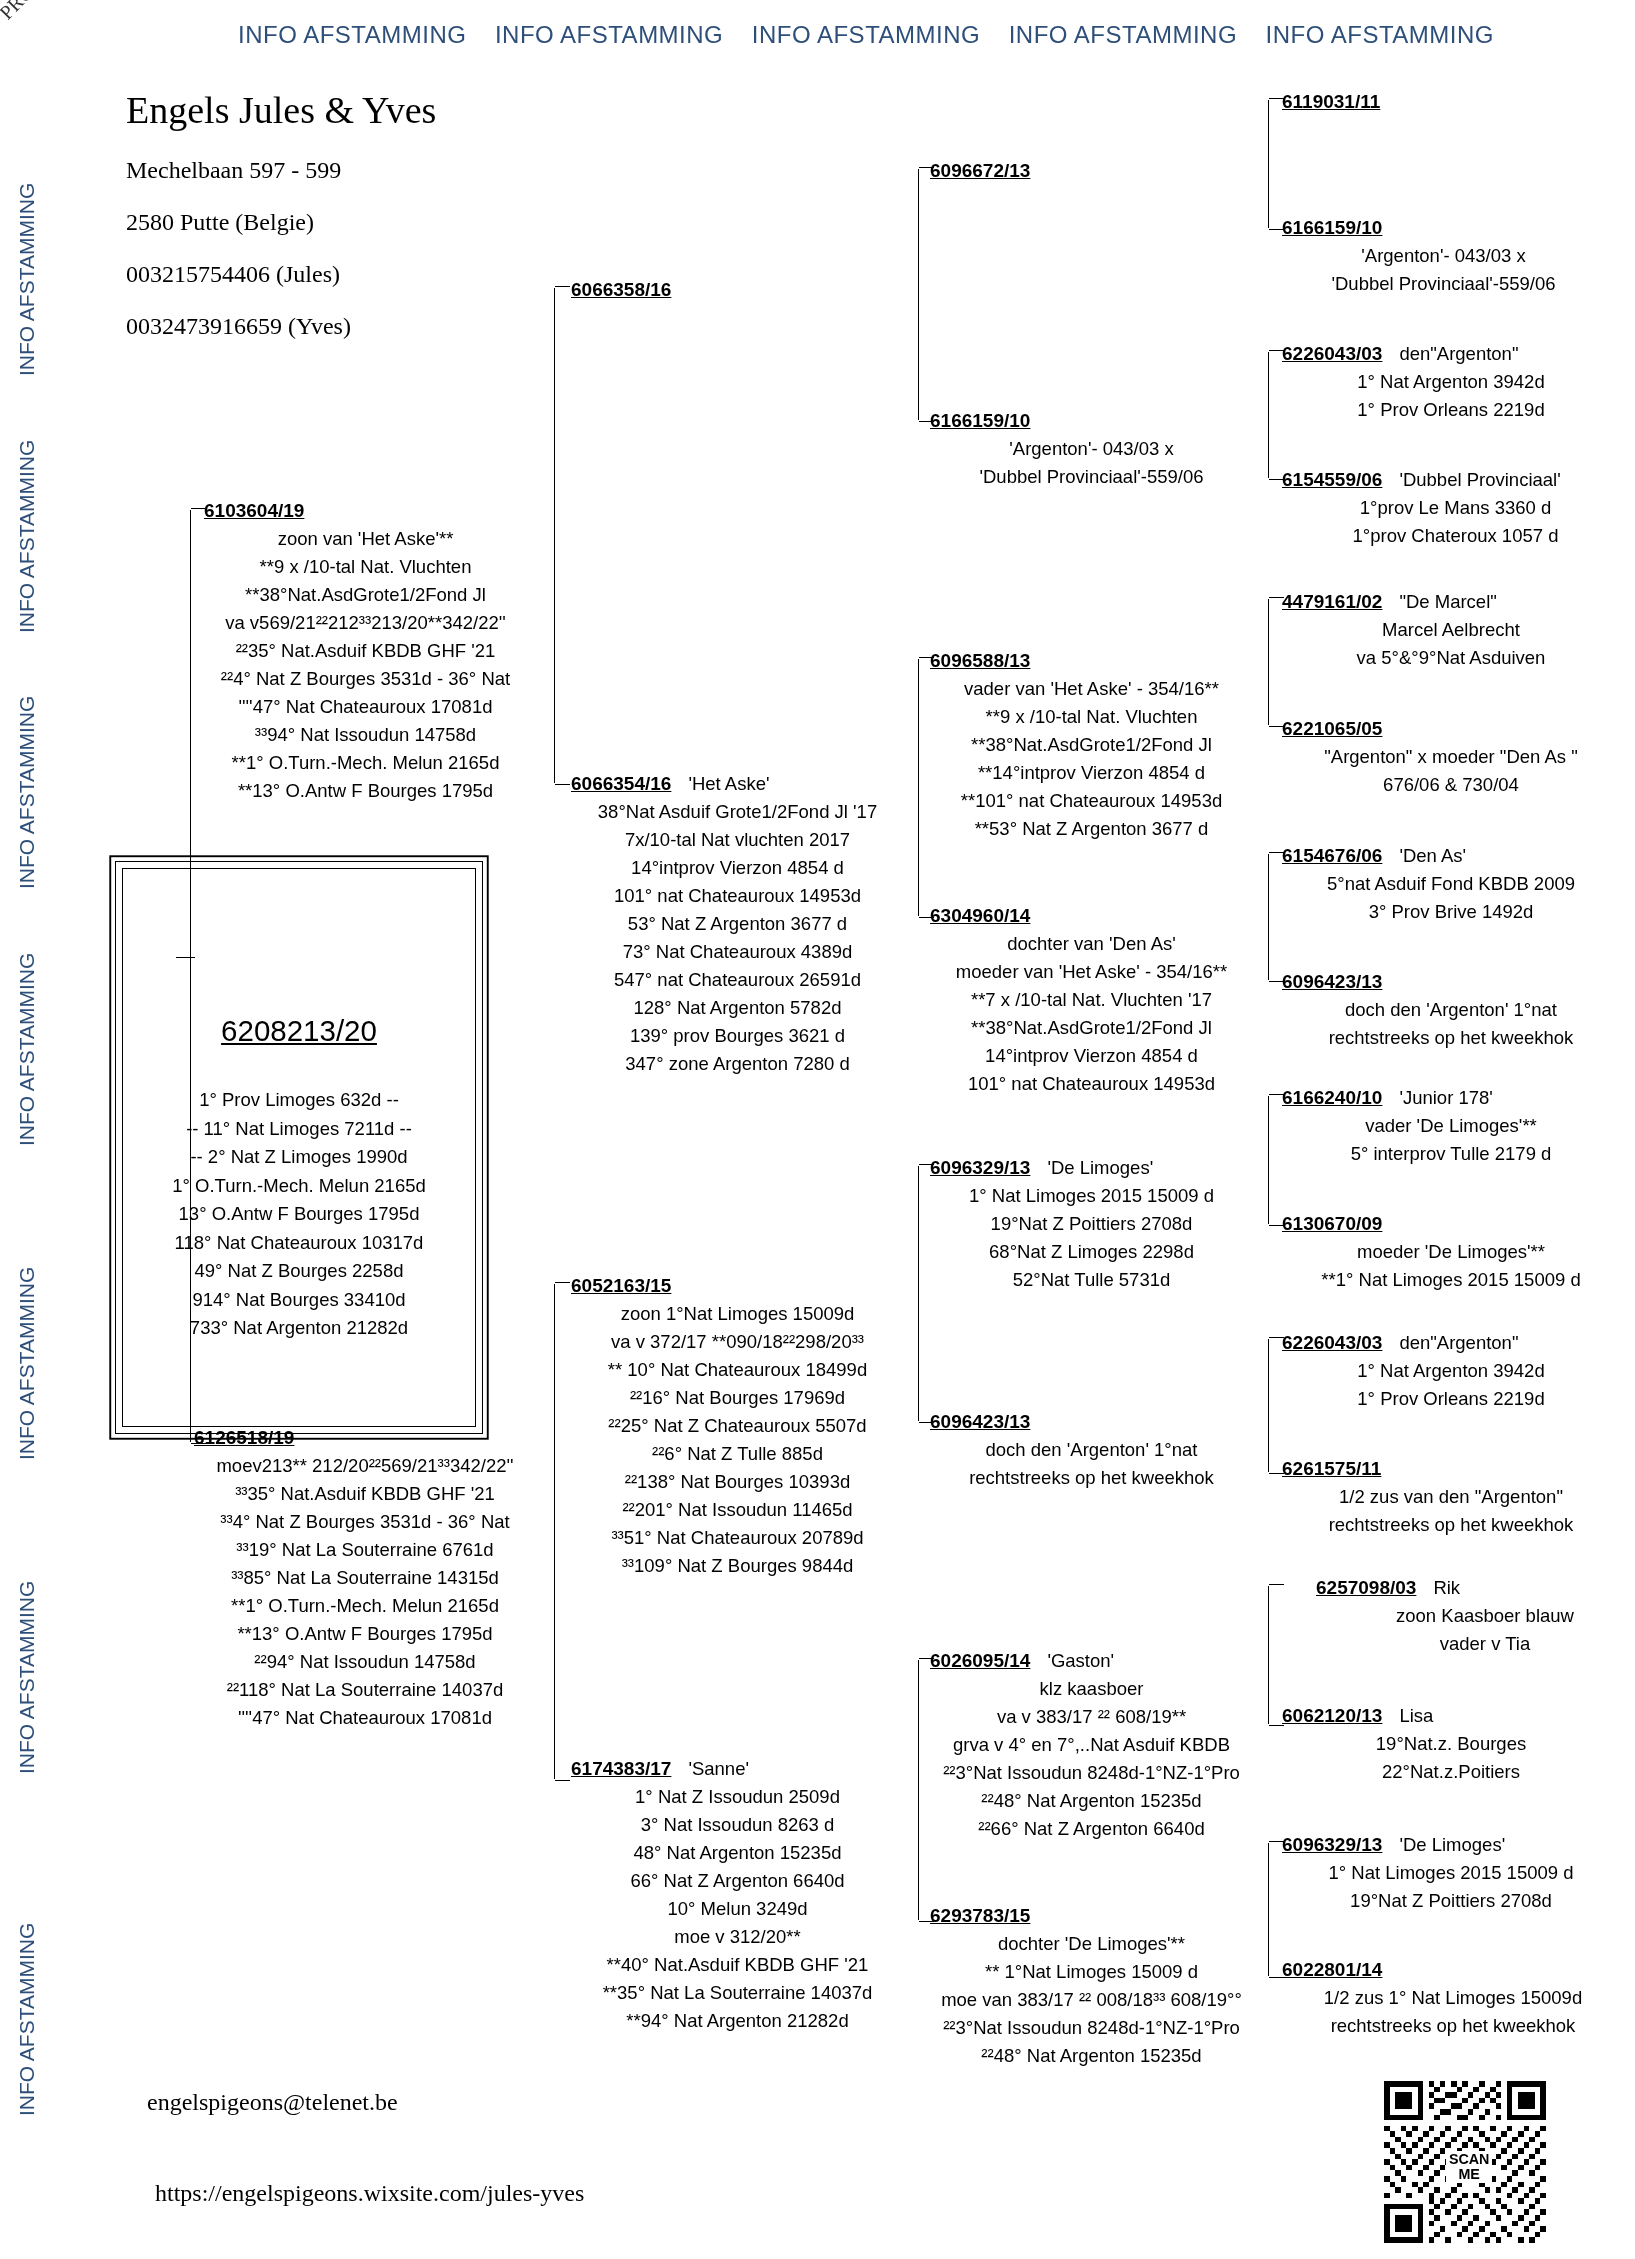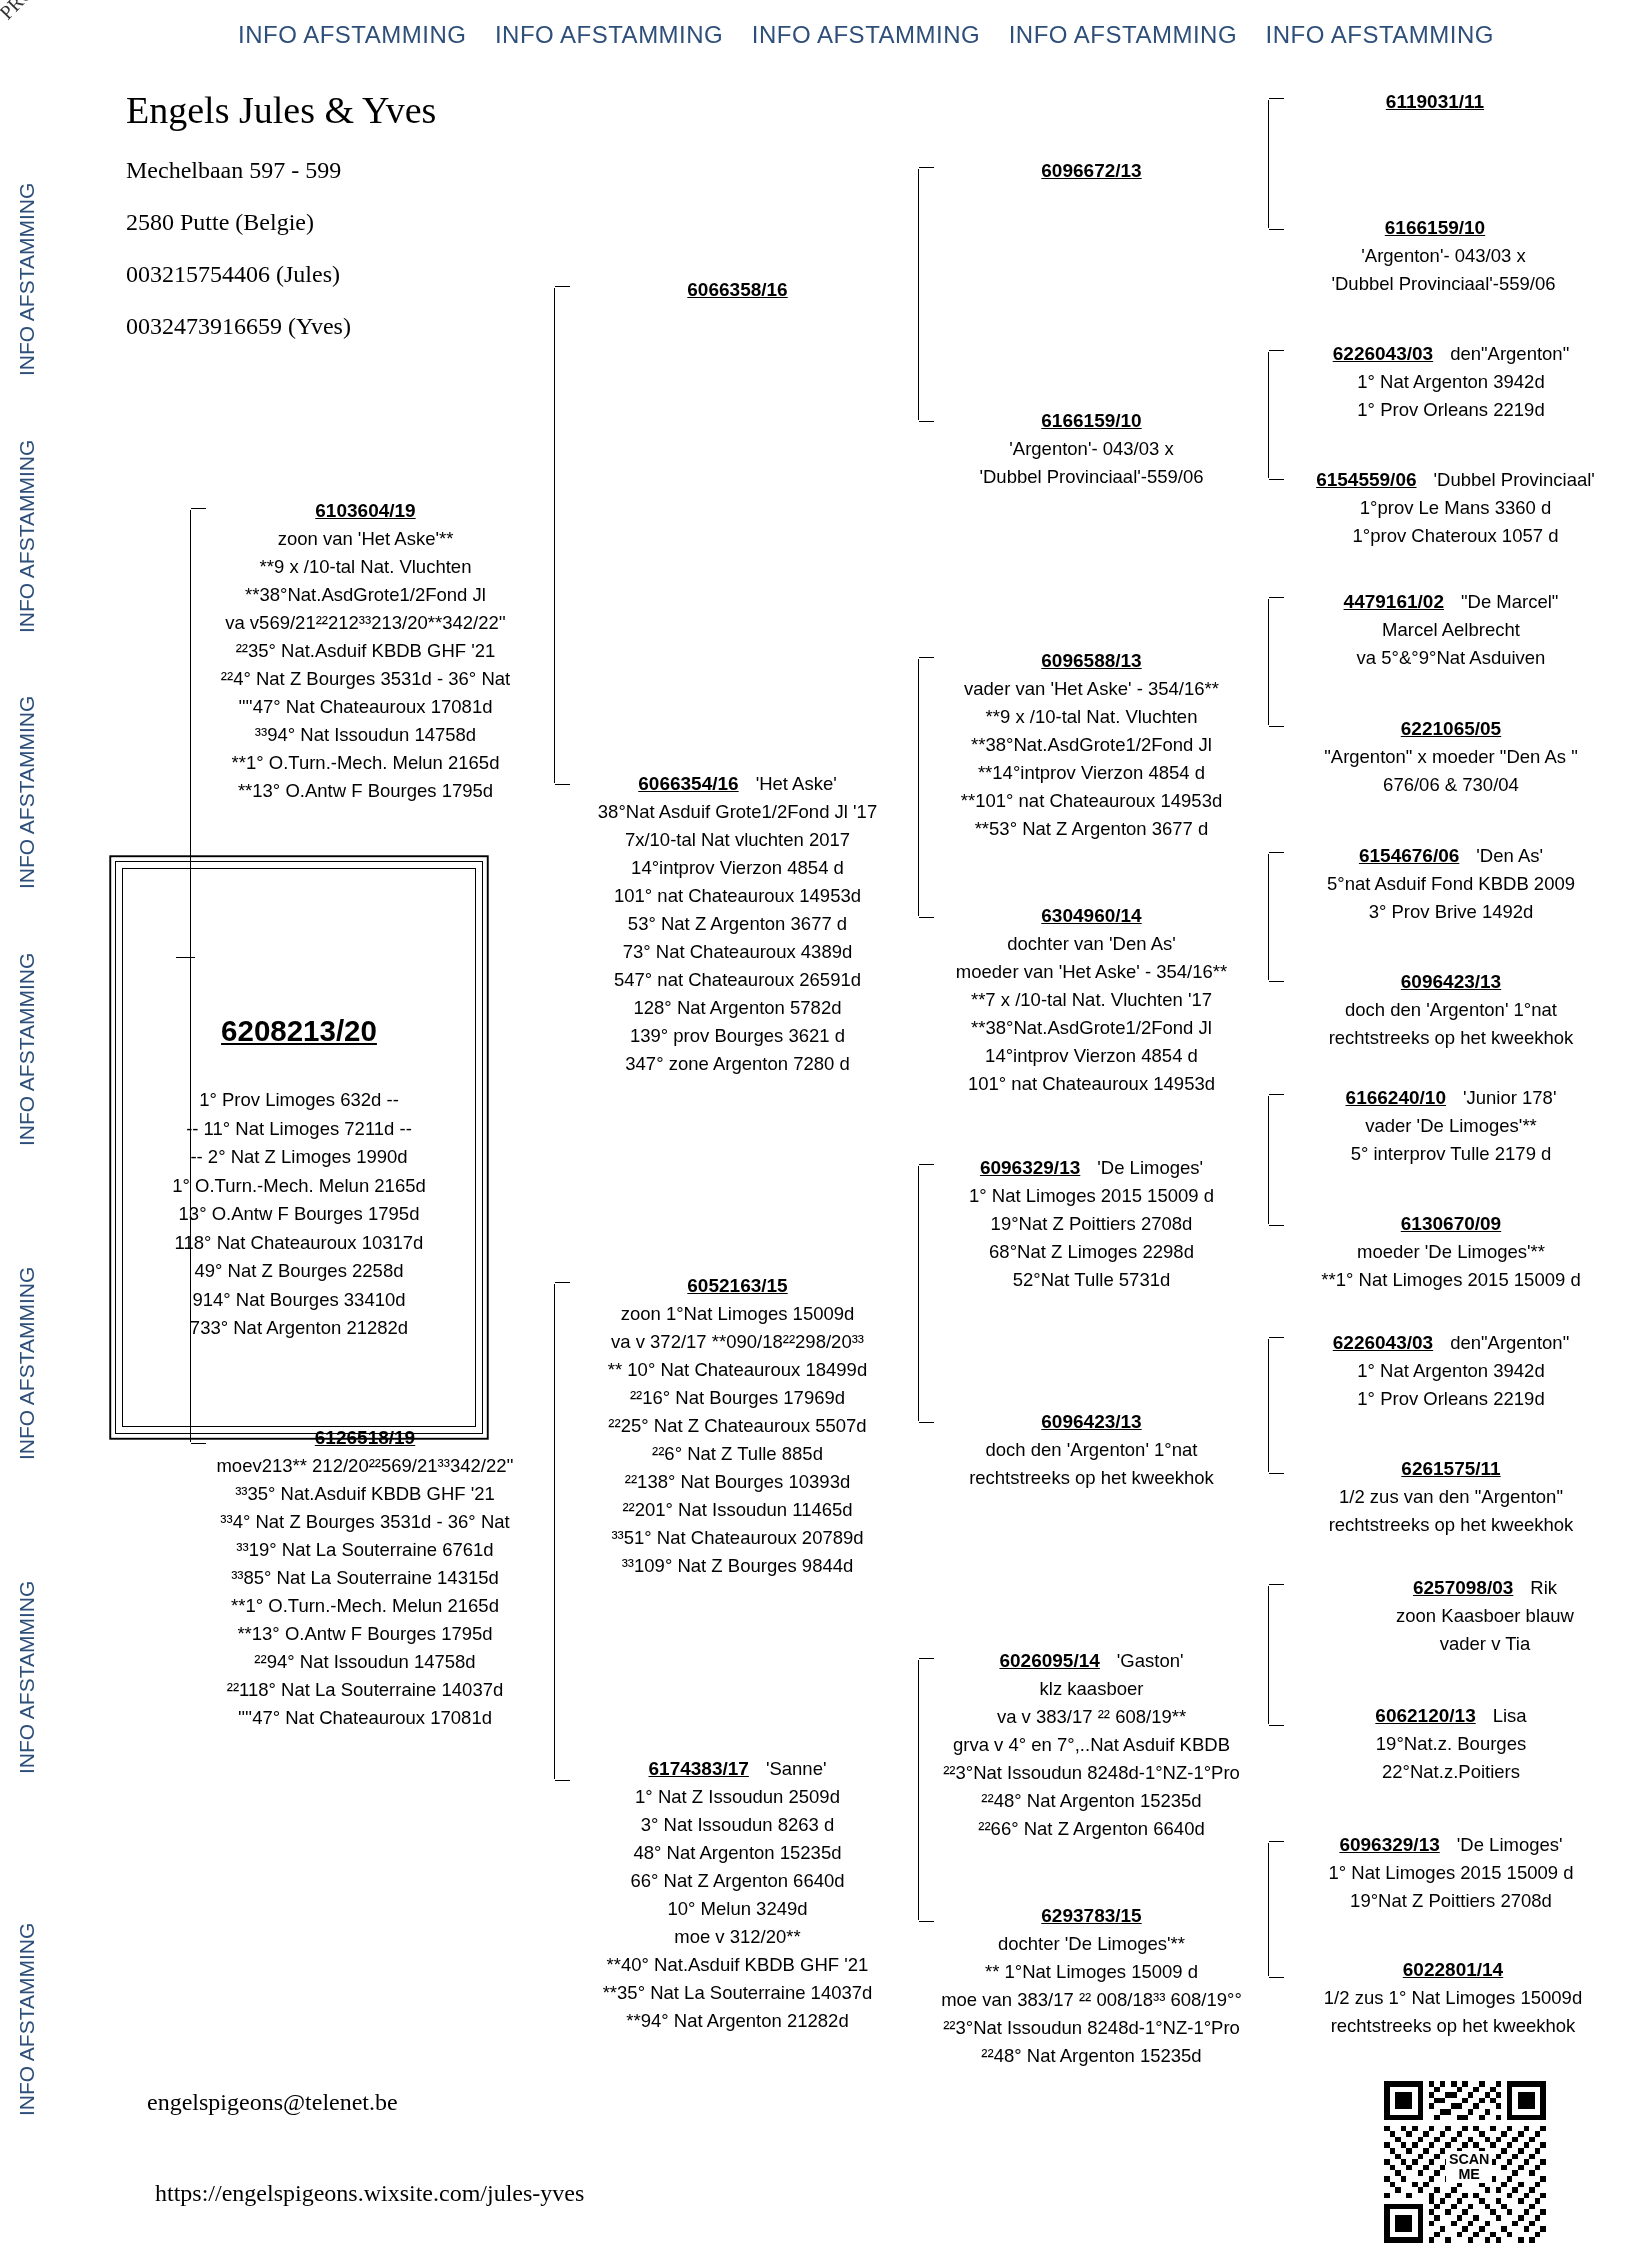--- a/index.html
+++ b/index.html
@@ -57,30 +57,30 @@
 
   
   .mainbox{
     position:absolute;left:115px;top:861px;width:366px;height:571px;
     border:1.9px solid #000;background:#fff;
     box-shadow:0 0 0 3.8px #fff, 0 0 0 5.7px #000;
   }
   .mainbox .ring{position:absolute;left:5.7px;top:5.7px;right:5.7px;bottom:5.7px;border:1px solid #000;}
   .mainbox .ringnum{
     position:absolute;left:0;right:0;top:152px;text-align:center;
-    font-size:29.5px;font-weight:bold;text-decoration:underline;
+    font-size:29.5px;font-weight:normal;text-decoration:underline;
   }
   .mainbox .lines{position:absolute;left:0;right:0;top:224px;text-align:center;font-size:18.5px;line-height:28.5px;}
 
   
   .entry{position:absolute;font-size:18.5px;line-height:28px;}
   .entry .ring{font-weight:bold;text-decoration:underline;font-size:19px;}
   .entry .nick{font-weight:normal;}
   .entry .body{text-align:center;}
-  .entry .rowtop{display:flex;justify-content:center;align-items:baseline;}
+  .entry .rowtop{display:flex;justify-content:flex-start;align-items:baseline;}
   .entry .rowtop .nick{margin-left:17px;white-space:nowrap;}
 
   
   .brk{position:absolute;border-left:1.9px solid #000;}
   .brk::before,.brk::after{
     content:"";position:absolute;left:0;width:15px;height:0;border-top:1.9px solid #000;
   }
   .brk::before{top:-1.9px;}
   .brk::after{bottom:-1.9px;}
   .tick{position:absolute;border-top:1.9px solid #000;height:0;}

